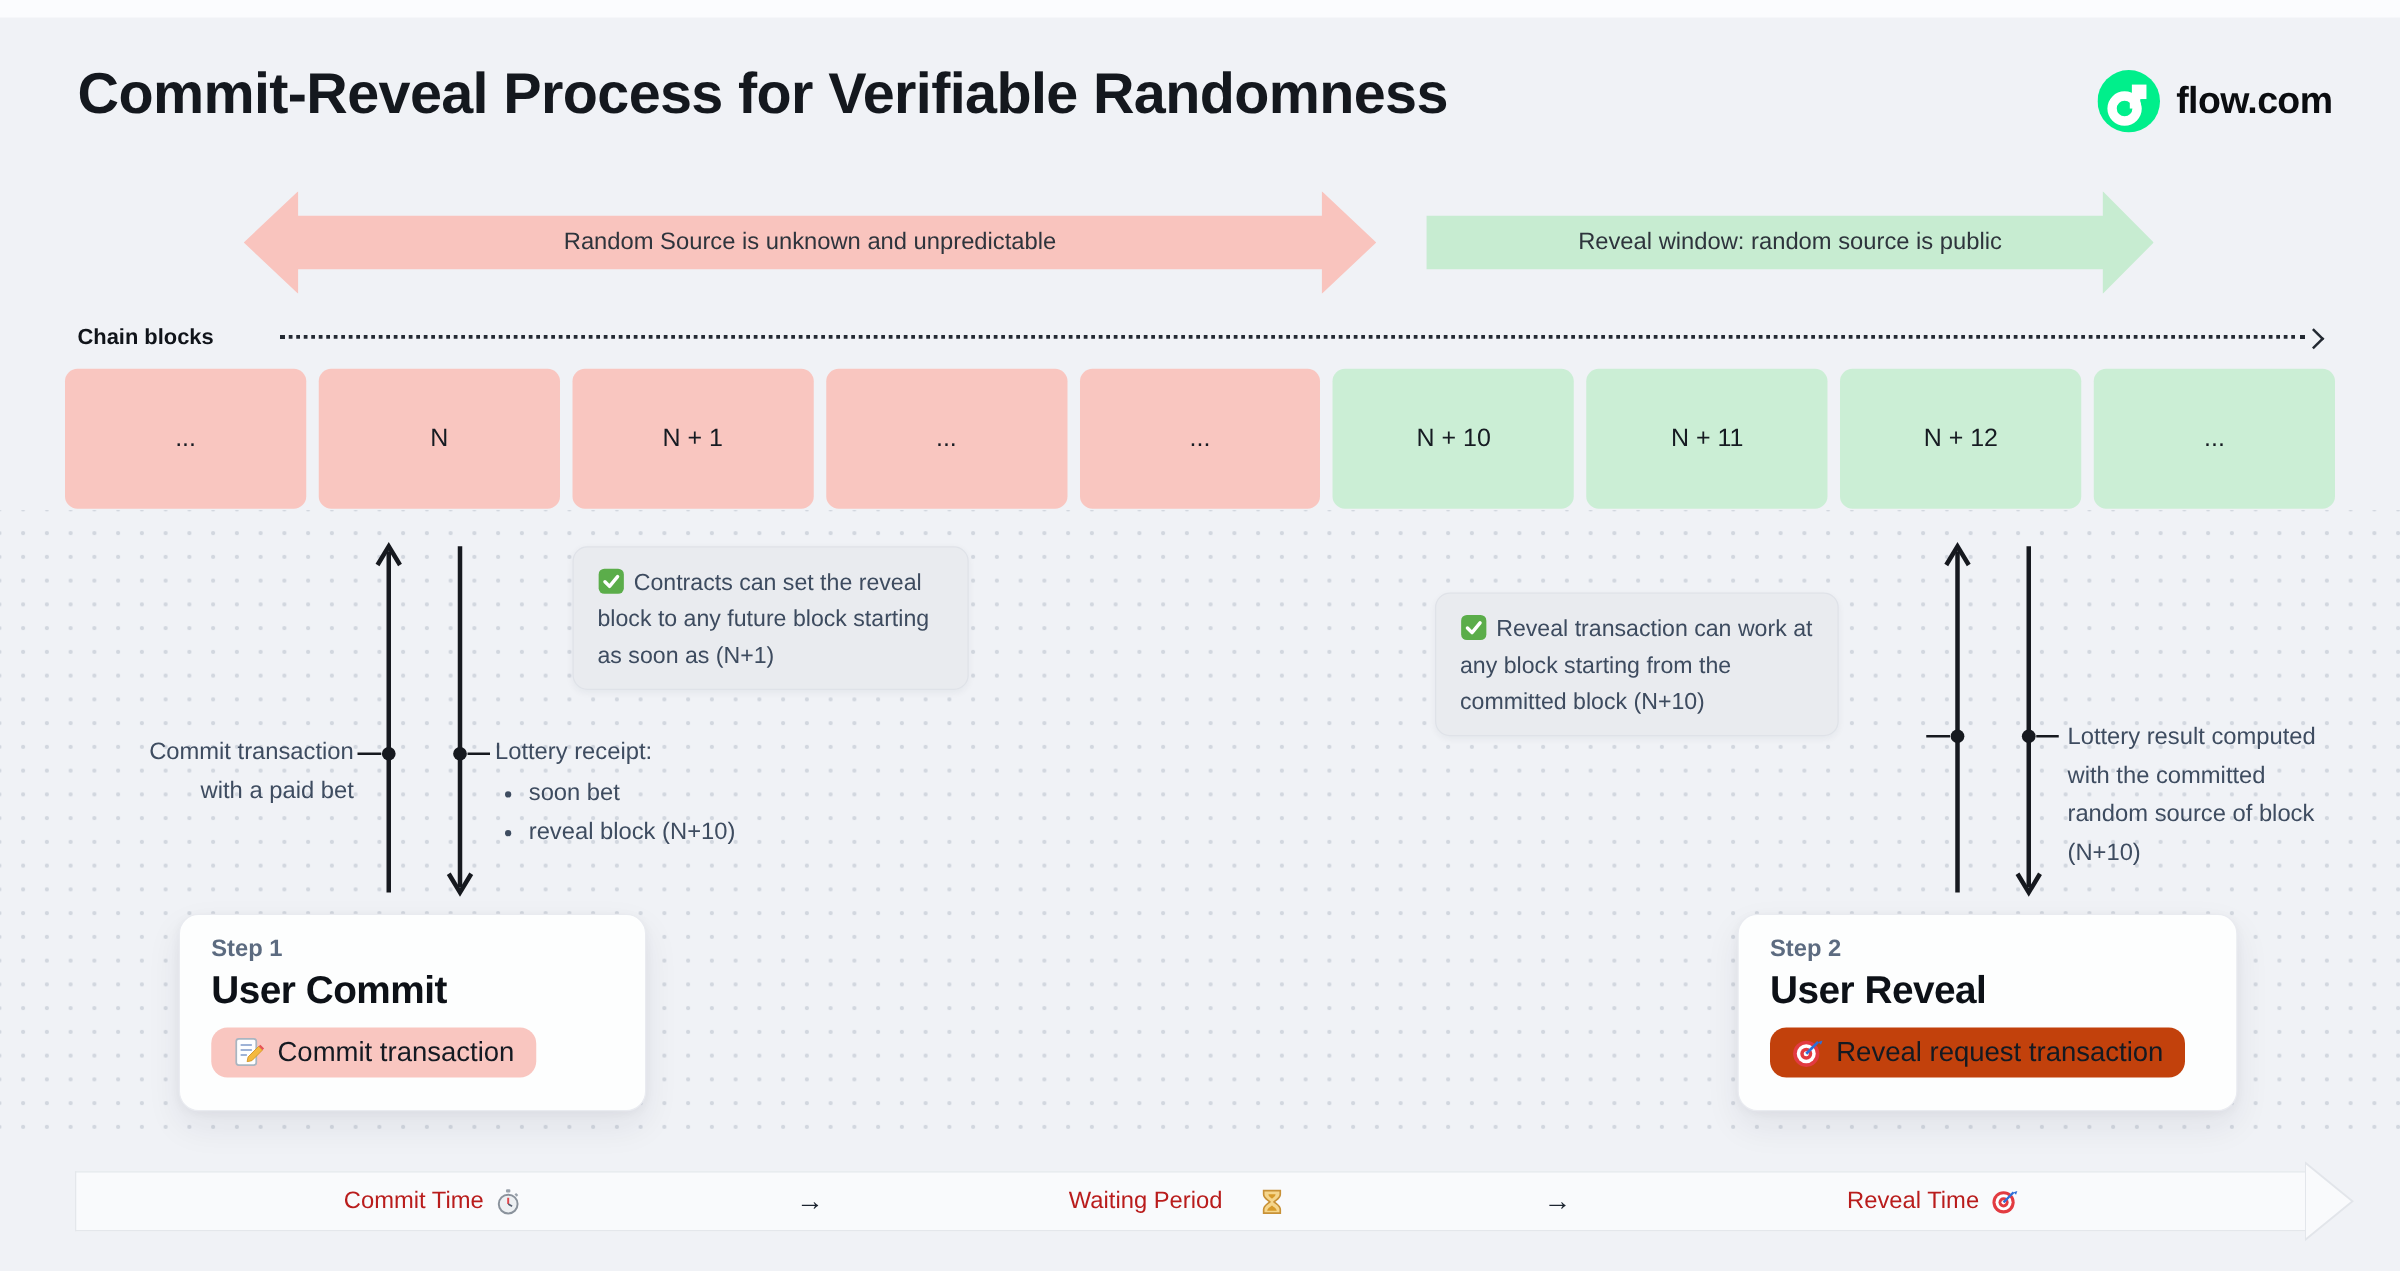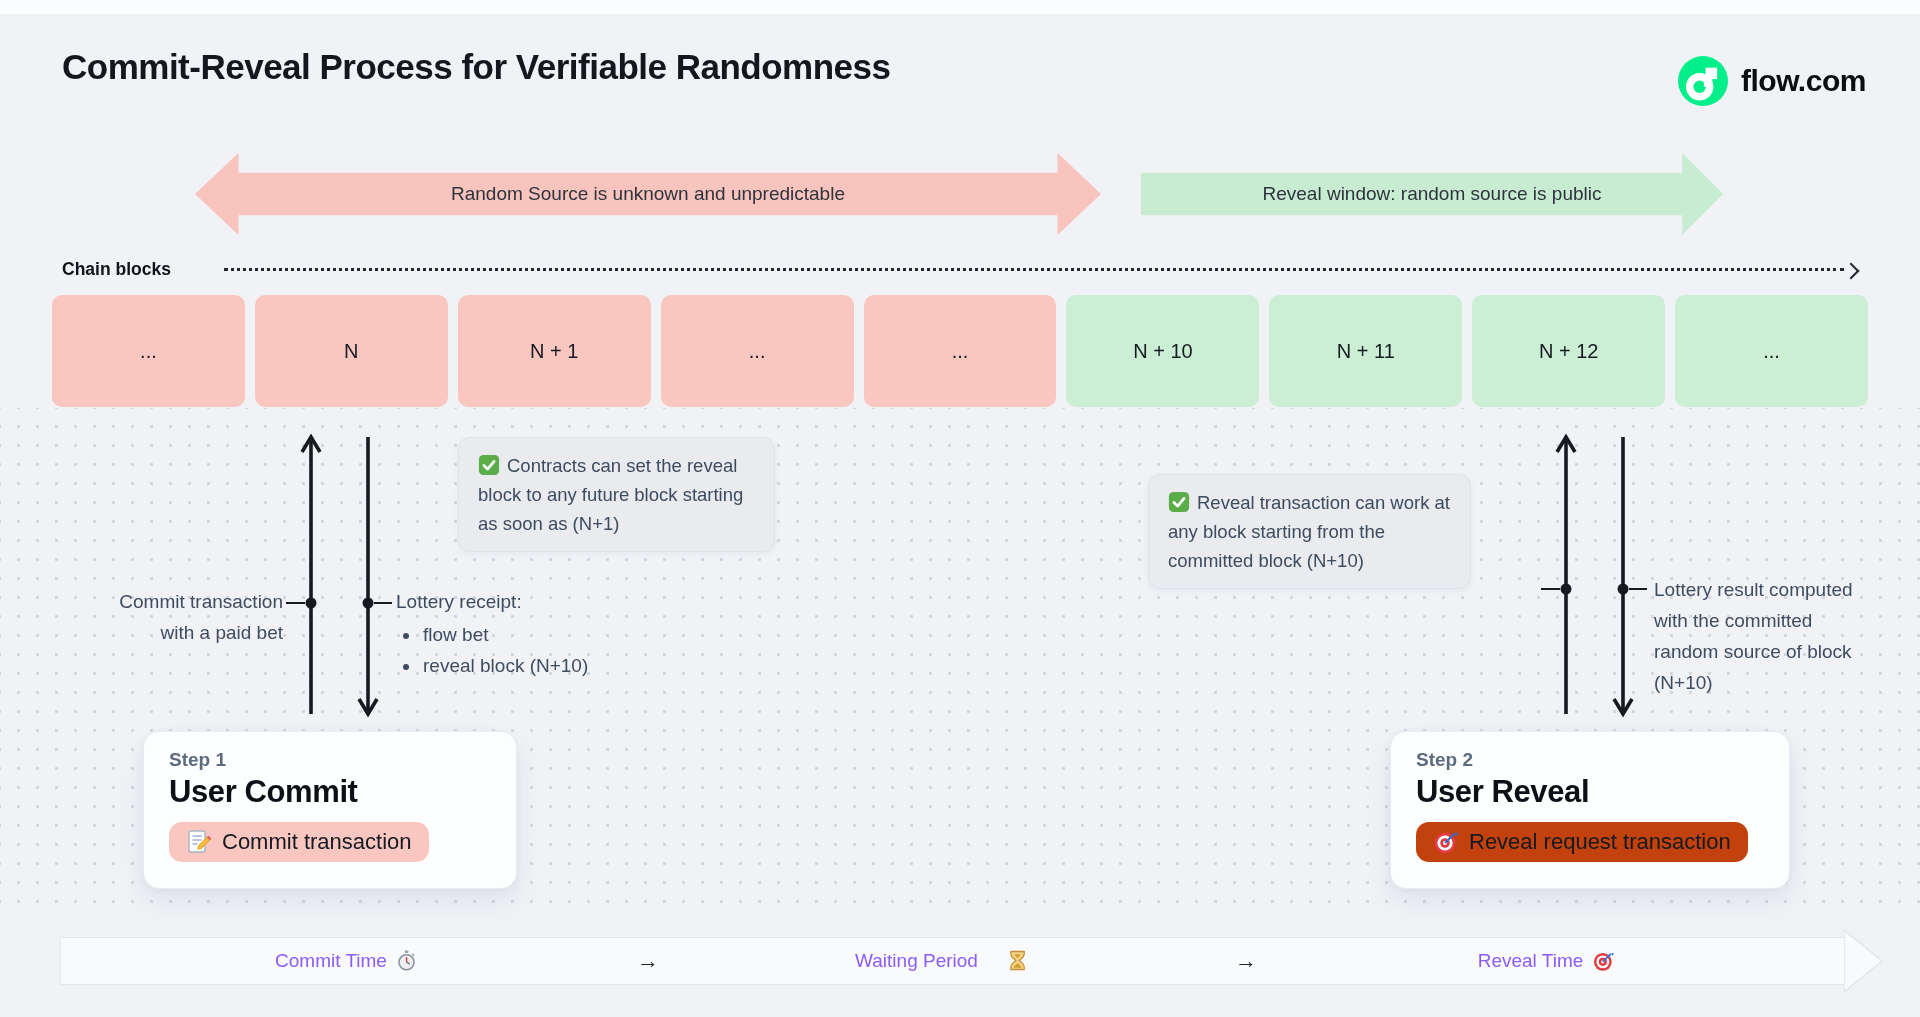--- a/index.html
+++ b/index.html
@@ -9,21 +9,21 @@
   }
   .top-strip{position:absolute;left:0;top:0;width:100%;height:14px;background:#FBFCFE;}
   
   .dot-band{
     position:absolute;left:0;top:408px;width:1920px;height:502px;z-index:0;
     background-image:radial-gradient(circle,#D2D7DF 1.4px,transparent 1.9px);
     background-size:19px 19px;background-position:9px 9px;
   }
   .layer{position:absolute;inset:0;z-index:1;}
   
-  .page-title{position:absolute;left:62px;top:47px;font-size:35px;font-weight:600;letter-spacing:-0.5px;color:#14181E;}
+  .page-title{position:absolute;left:62px;top:47px;font-size:46px;font-weight:600;letter-spacing:-0.5px;color:#14181E;}
   .brand{position:absolute;left:1678px;top:56px;height:50px;display:flex;align-items:center;gap:13px;}
   .brand-text{font-size:30px;font-weight:800;letter-spacing:-0.5px;color:#0B0D10;}
   
   .phase-arrow{position:absolute;top:153px;height:82px;display:flex;align-items:center;justify-content:center;font-size:19px;color:#2E343C;}
   .phase-arrow.red{
     left:195px;width:906px;background:#F9C4BE;
     clip-path:polygon(0% 50%,4.8% 0%,4.8% 24%,95.2% 24%,95.2% 0%,100% 50%,95.2% 100%,95.2% 76%,4.8% 76%,4.8% 100%);
   }
   .phase-arrow.green{
     left:1141px;width:582px;background:#C7ECD1;
@@ -60,21 +60,21 @@
   }
   #step1{left:143px;top:731px;width:374px;}
   #step2{left:1390px;top:731px;width:400px;}
   .step-kicker{font-size:19px;font-weight:700;color:#5C6B80;}
   .step-title{font-size:31px;font-weight:800;color:#0D1117;margin-top:3px;letter-spacing:-0.4px;}
   .pill{display:inline-flex;align-items:center;gap:10px;margin-top:12px;border-radius:13px;padding:7px 17px;font-size:22px;color:#141A22;white-space:nowrap;}
   .pill.pink{background:#F9C6C0;}
   .pill.green{background:#c2410c;}
   
   .timeline{position:absolute;left:60px;top:937px;width:1786px;height:48px;box-sizing:border-box;background:#F9FAFC;border:1px solid #E4E7EB;border-right:none;}
-  .tl-item{position:absolute;top:50%;transform:translate(-50%,-50%);display:flex;align-items:flex-start;gap:9px;font-size:19px;color:#8b5cf6;white-space:nowrap;}
+  .tl-item{position:absolute;top:50%;transform:translate(-50%,-50%);display:flex;align-items:flex-end;gap:9px;font-size:19px;color:#b91c1c;white-space:nowrap;}
   .tl-arrow{position:absolute;top:50%;transform:translate(-50%,-50%);font-size:22px;color:#1C2430;}
   #tl1{left:285px;} #tla1{left:587px;} #tl2{left:880px;gap:30px;} #tla2{left:1185px;} #tl3{left:1485px;}
   .timeline-head{position:absolute;left:1844px;top:929px;}
   
   .overlay{position:absolute;inset:0;z-index:2;pointer-events:none;}
   svg{display:block;}
 </style>
 </head>
 <body>
 
@@ -138,21 +138,21 @@
       </span><span>Reveal transaction can work at any block starting from the committed block (N+10)</span>
     </div>
 
     <div class="side-label" id="commit-label">
       <div>Commit transaction</div>
       <div>with a paid bet</div>
     </div>
     <div class="side-label" id="lottery-receipt">
       <div>Lottery receipt:</div>
       <ul>
-        <li>flow bet</li>
+        <li>soon bet</li>
         <li>reveal block (N+10)</li>
       </ul>
     </div>
     <div class="side-label" id="lottery-result-label">
       <span>Lottery result computed with the committed random source of block (N+10)</span>
     </div>
 
     <div class="step-card" id="step1">
       <div class="step-kicker">Step 1</div>
       <div class="step-title">User Commit</div>

